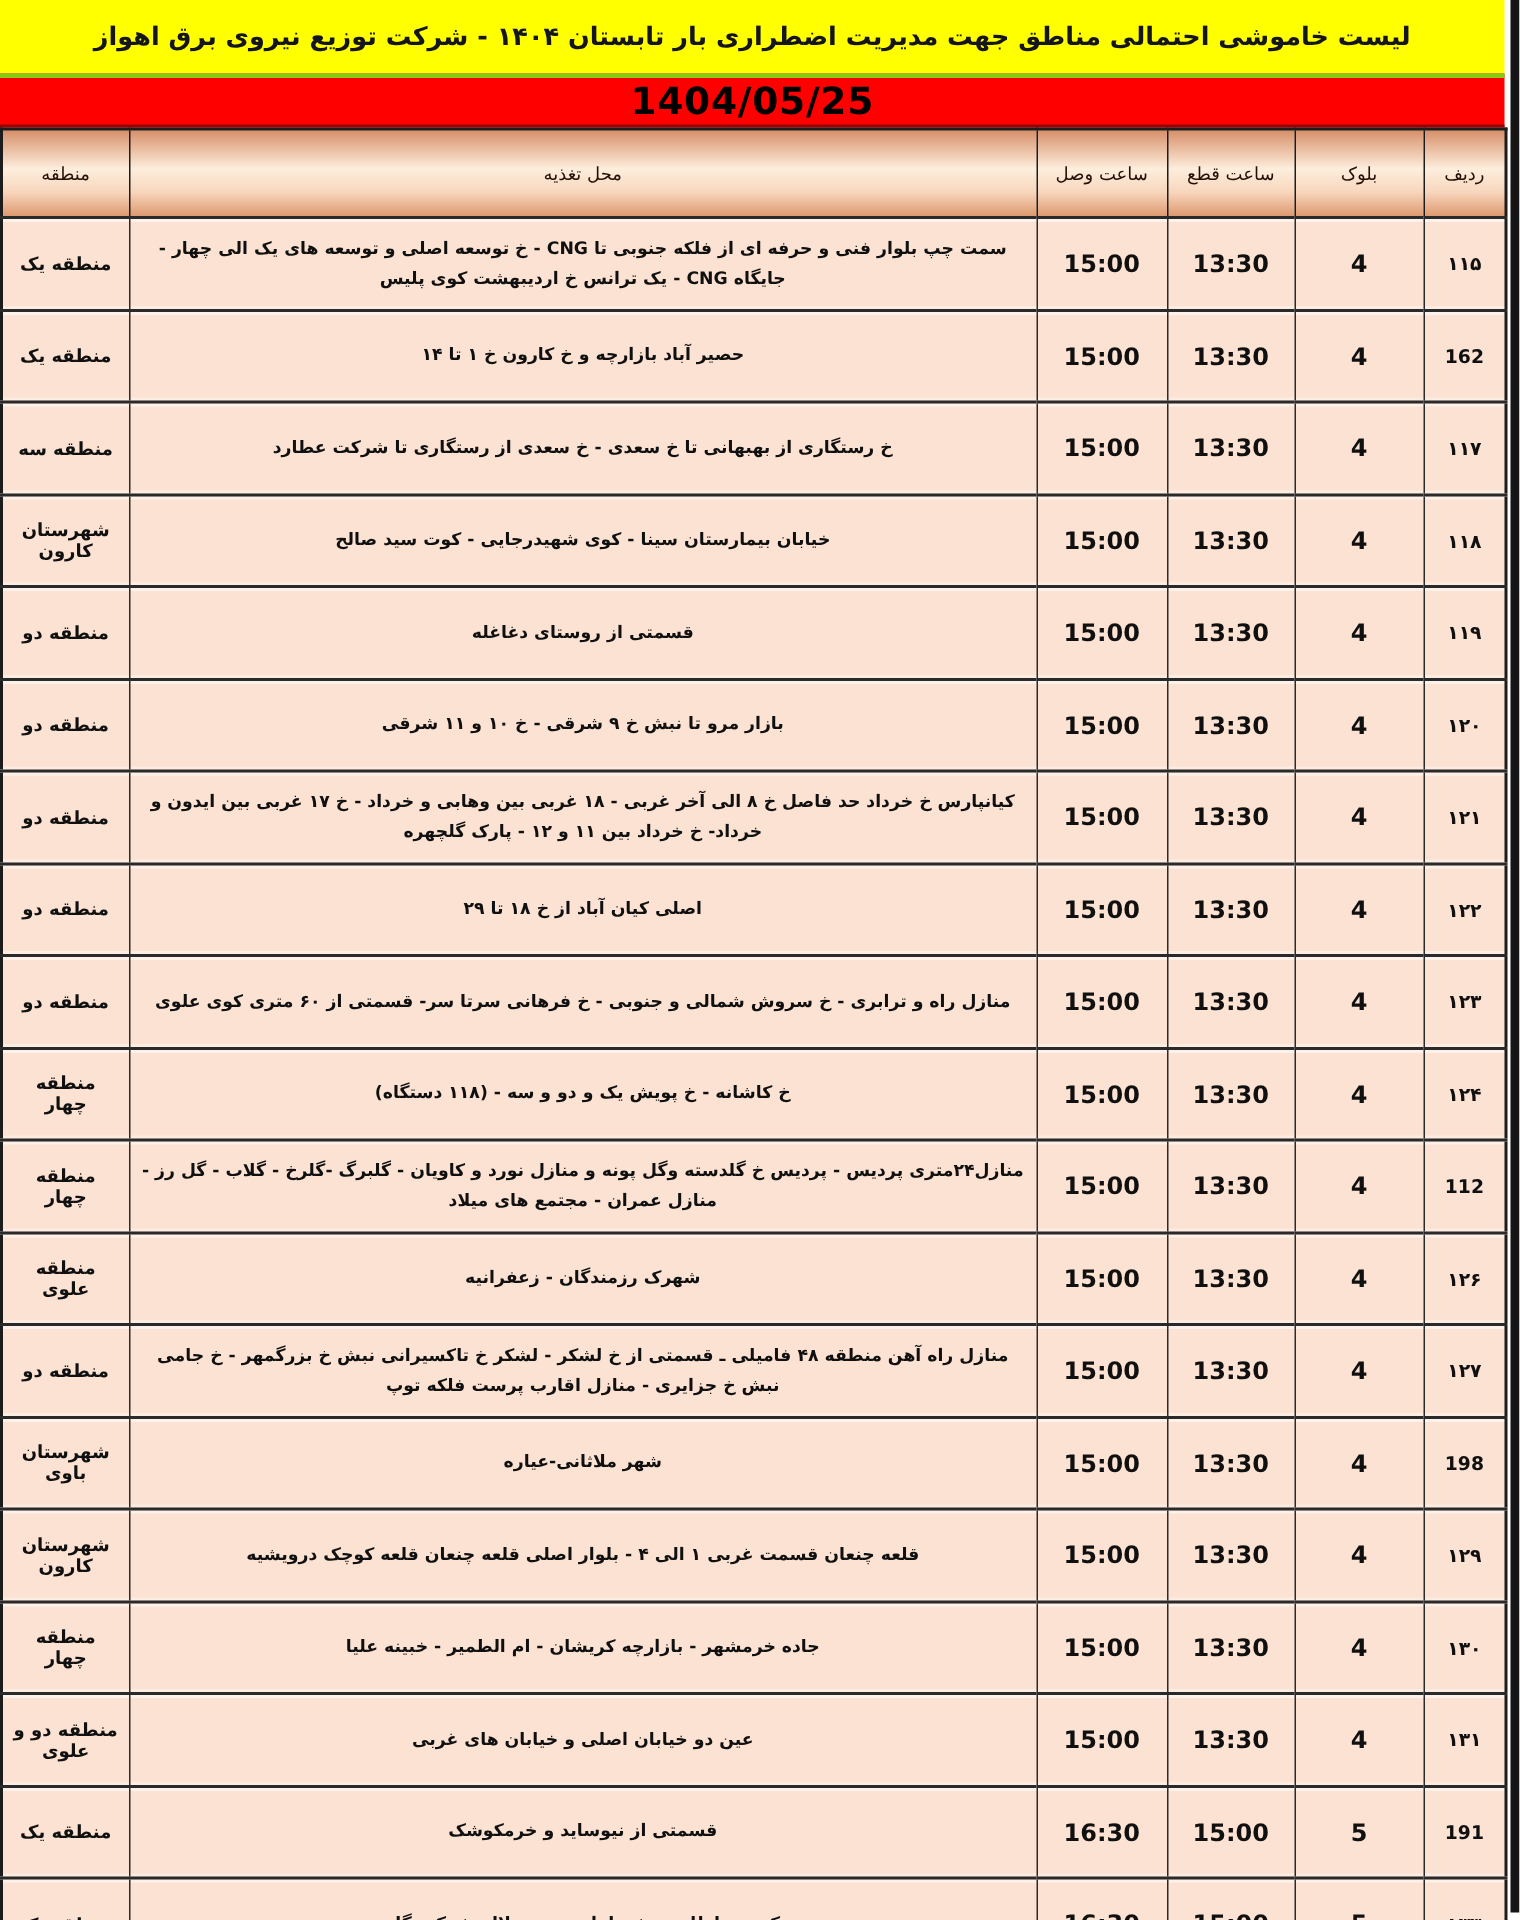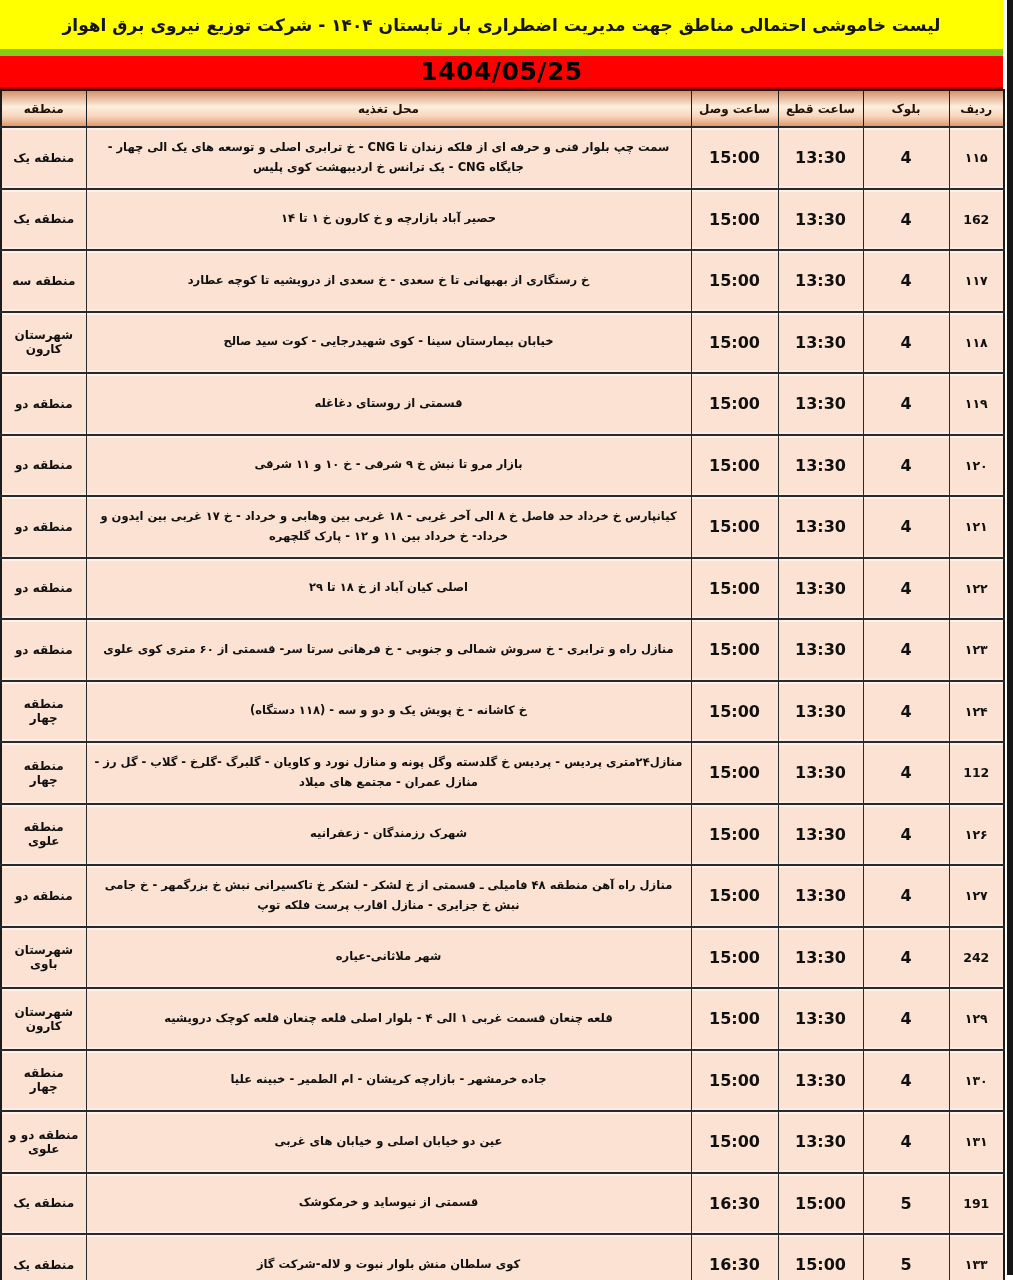--- a/index.html
+++ b/index.html
@@ -12,33 +12,33 @@
   .content{position:absolute;top:0;left:0;width:1003px;}
   .title-bar{
     height:49px;background:#ffff00;
     display:flex;align-items:center;justify-content:center;
   }
   .title-text{
     direction:rtl;font-weight:bold;font-size:17px;color:#15151f;text-align:center;
   }
   .date-bar{
     height:31px;background:#ff0000;
-    border-top:7px solid #84cc16;border-bottom:2px solid #9d0000;
+    border-top:3px solid #84cc16;border-bottom:2px solid #9d0000;
     display:flex;align-items:center;justify-content:center;
   }
   .date-text{font-weight:bold;font-size:25px;color:#000;letter-spacing:.5px;}
   table.outage{
     border-collapse:collapse;table-layout:fixed;width:1003px;direction:rtl;
     border:2px solid #1c1c1c;
   }
   table.outage th{
     height:21px;
     background:linear-gradient(180deg,#d7906a 0%,#fdeedd 45%,#f8d6bd 72%,#dd9a70 100%);
-    font-size:12px;font-weight:bold;color:#220f05;
-    border:1px solid #1c1c1c;padding:7px 4px;
+    font-size:12px;font-weight:normal;color:#220f05;
+    border:1px solid #1c1c1c;padding:18px 4px;
   }
   table.outage td{
     background:#fbe2d2;
     border:1px solid #2a2a2a;border-top-width:2px;
     text-align:center;vertical-align:middle;color:#101010;
     box-shadow:inset 0 2px 0 rgba(255,255,255,.55), inset 0 -2px 0 rgba(255,255,255,.35);
     padding:2px 6px;
   }
   table.outage tbody tr{height:61.5px;}
   .c-rowno{font-size:12.5px;font-weight:bold;}
@@ -79,37 +79,37 @@
           <th>محل تغذیه</th>
           <th>منطقه</th>
         </tr>
       </thead>
       <tbody>
           <tr>
             <td class="c-rowno">۱۱۵</td>
             <td class="c-block">4</td>
             <td class="c-time">13:30</td>
             <td class="c-time">15:00</td>
-            <td class="c-loc">سمت چپ بلوار فنی و حرفه ای از فلکه زندان تا CNG - خ ترابری اصلی و توسعه های یک الی چهار - جایگاه CNG - یک ترانس خ اردیبهشت کوی پلیس</td>
+            <td class="c-loc">سمت چپ بلوار فنی و حرفه ای از فلکه جنوبی تا CNG - خ توسعه اصلی و توسعه های یک الی چهار - جایگاه CNG - یک ترانس خ اردیبهشت کوی پلیس</td>
             <td class="c-region">منطقه یک</td>
           </tr>
           <tr>
             <td class="c-rowno">162</td>
             <td class="c-block">4</td>
             <td class="c-time">13:30</td>
             <td class="c-time">15:00</td>
             <td class="c-loc">حصیر آباد بازارچه و خ کارون خ ۱ تا ۱۴</td>
             <td class="c-region">منطقه یک</td>
           </tr>
           <tr>
             <td class="c-rowno">۱۱۷</td>
             <td class="c-block">4</td>
             <td class="c-time">13:30</td>
             <td class="c-time">15:00</td>
-            <td class="c-loc">خ رستگاری از بهبهانی تا خ سعدی - خ سعدی از درویشیه تا کوچه عطارد</td>
+            <td class="c-loc">خ رستگاری از بهبهانی تا خ سعدی - خ سعدی از رستگاری تا شرکت عطارد</td>
             <td class="c-region">منطقه سه</td>
           </tr>
           <tr>
             <td class="c-rowno">۱۱۸</td>
             <td class="c-block">4</td>
             <td class="c-time">13:30</td>
             <td class="c-time">15:00</td>
             <td class="c-loc">خیابان بیمارستان سینا - کوی شهیدرجایی - کوت سید صالح</td>
             <td class="c-region">شهرستان کارون</td>
           </tr>
@@ -179,21 +179,21 @@
           </tr>
           <tr>
             <td class="c-rowno">۱۲۷</td>
             <td class="c-block">4</td>
             <td class="c-time">13:30</td>
             <td class="c-time">15:00</td>
             <td class="c-loc">منازل راه آهن منطقه ۴۸ فامیلی ـ قسمتی از خ لشکر - لشکر خ تاکسیرانی نبش خ بزرگمهر - خ جامی نبش خ جزایری - منازل اقارب پرست فلکه توپ</td>
             <td class="c-region">منطقه دو</td>
           </tr>
           <tr>
-            <td class="c-rowno">242</td>
+            <td class="c-rowno">198</td>
             <td class="c-block">4</td>
             <td class="c-time">13:30</td>
             <td class="c-time">15:00</td>
             <td class="c-loc">شهر ملاثانی-عیاره</td>
             <td class="c-region">شهرستان باوی</td>
           </tr>
           <tr>
             <td class="c-rowno">۱۲۹</td>
             <td class="c-block">4</td>
             <td class="c-time">13:30</td>

